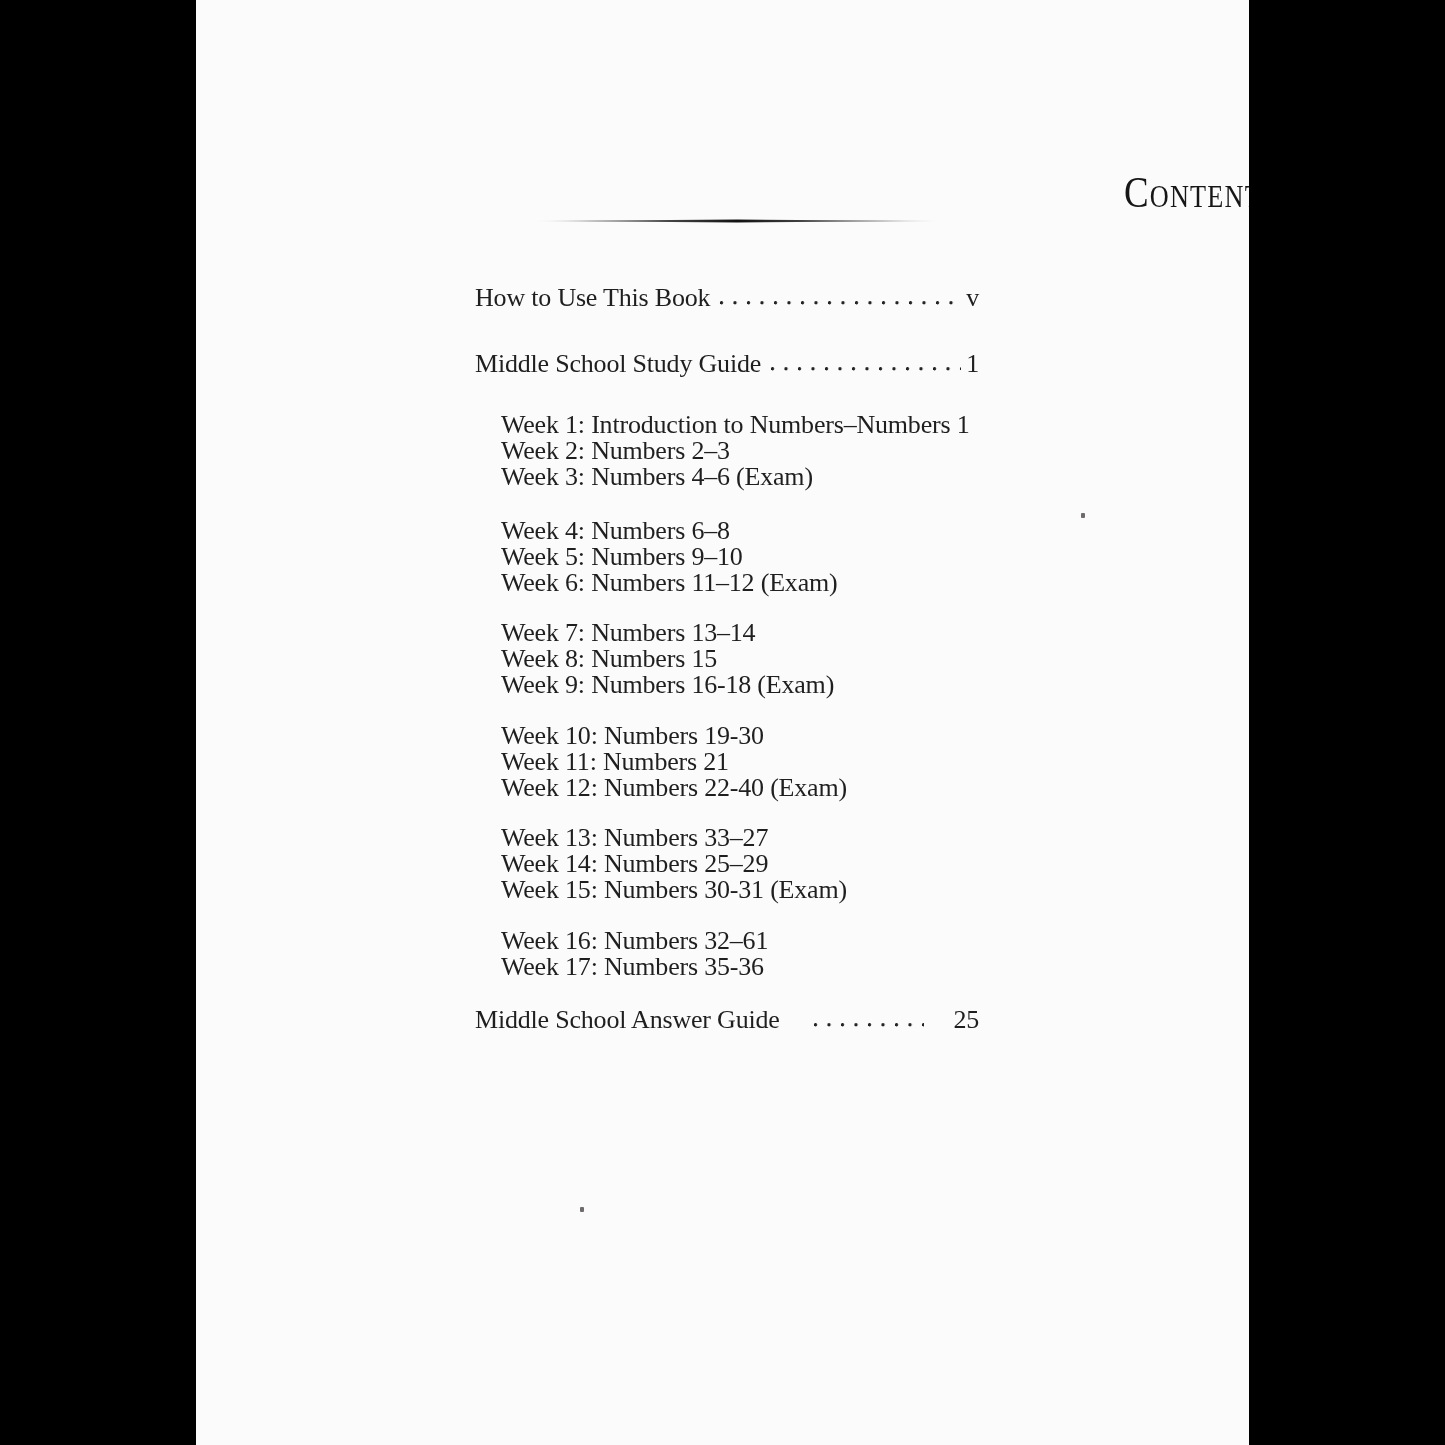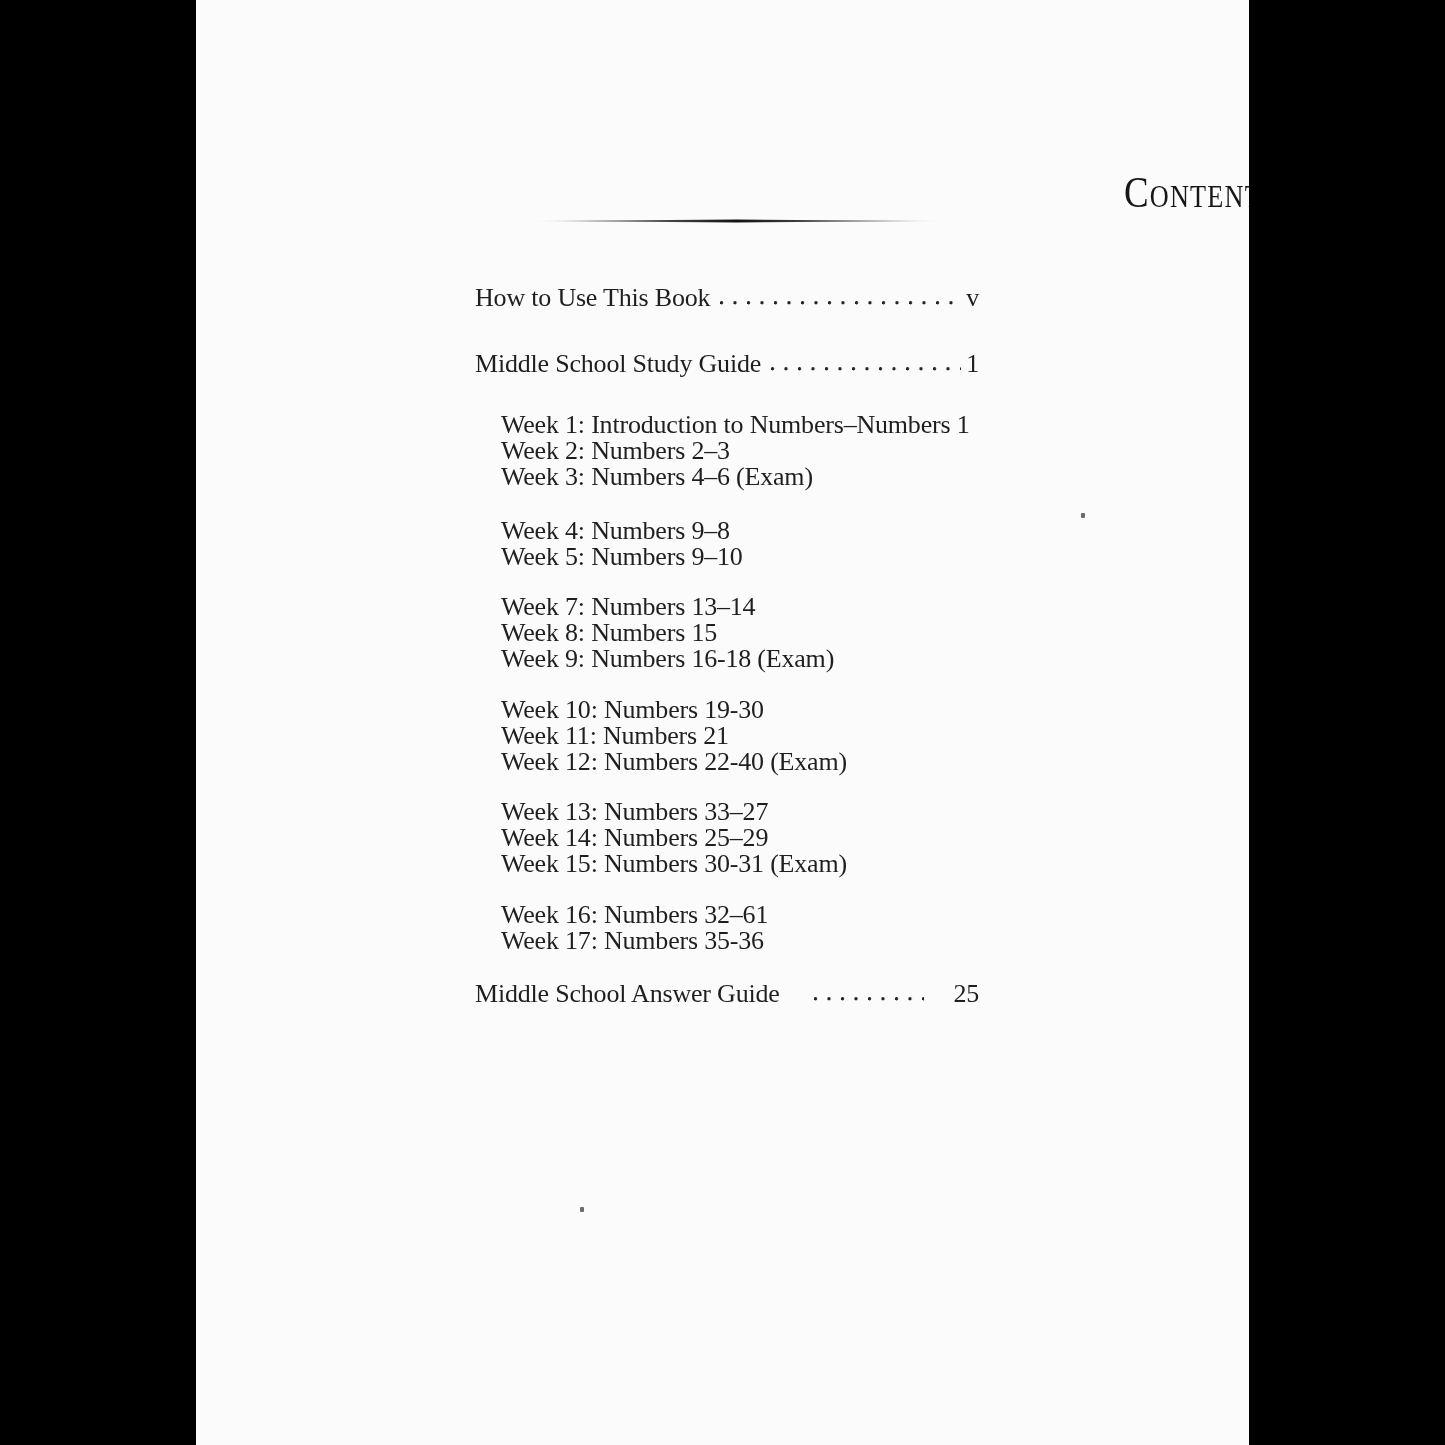--- a/index.html
+++ b/index.html
@@ -139,22 +139,23 @@
       <span>1</span>
     </div>
 
     <div class="week-group g1">
       <div class="week-line">Week 1: Introduction to Numbers–Numbers 1</div>
       <div class="week-line">Week 2: Numbers 2–3</div>
       <div class="week-line">Week 3: Numbers 4–6 (Exam)</div>
     </div>
 
     <div class="week-group g2">
-      <div class="week-line">Week 4: Numbers 9–8</div>
+      <div class="week-line">Week 4: Numbers 6–8</div>
       <div class="week-line">Week 5: Numbers 9–10</div>
+      <div class="week-line">Week 6: Numbers 11–12 (Exam)</div>
     </div>
 
     <div class="week-group g3">
       <div class="week-line">Week 7: Numbers 13–14</div>
       <div class="week-line">Week 8: Numbers 15</div>
       <div class="week-line">Week 9: Numbers 16-18 (Exam)</div>
     </div>
 
     <div class="week-group g4">
       <div class="week-line">Week 10: Numbers 19-30</div>

